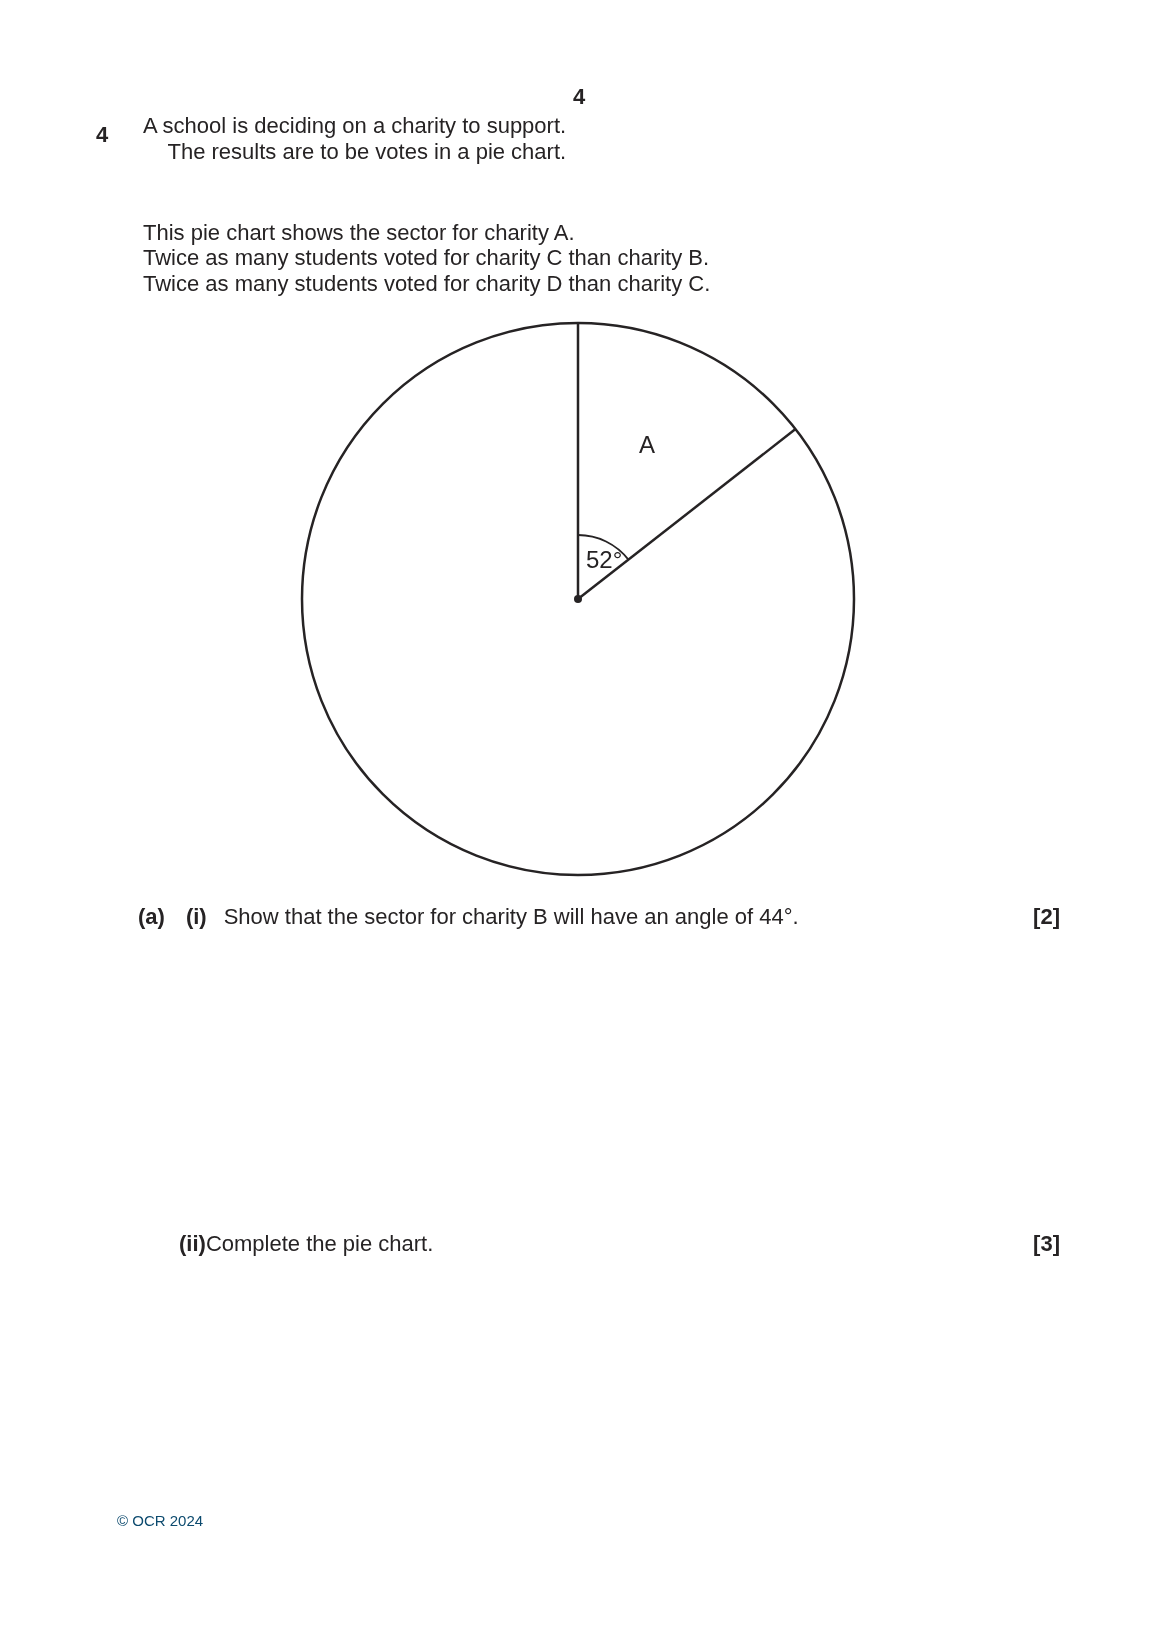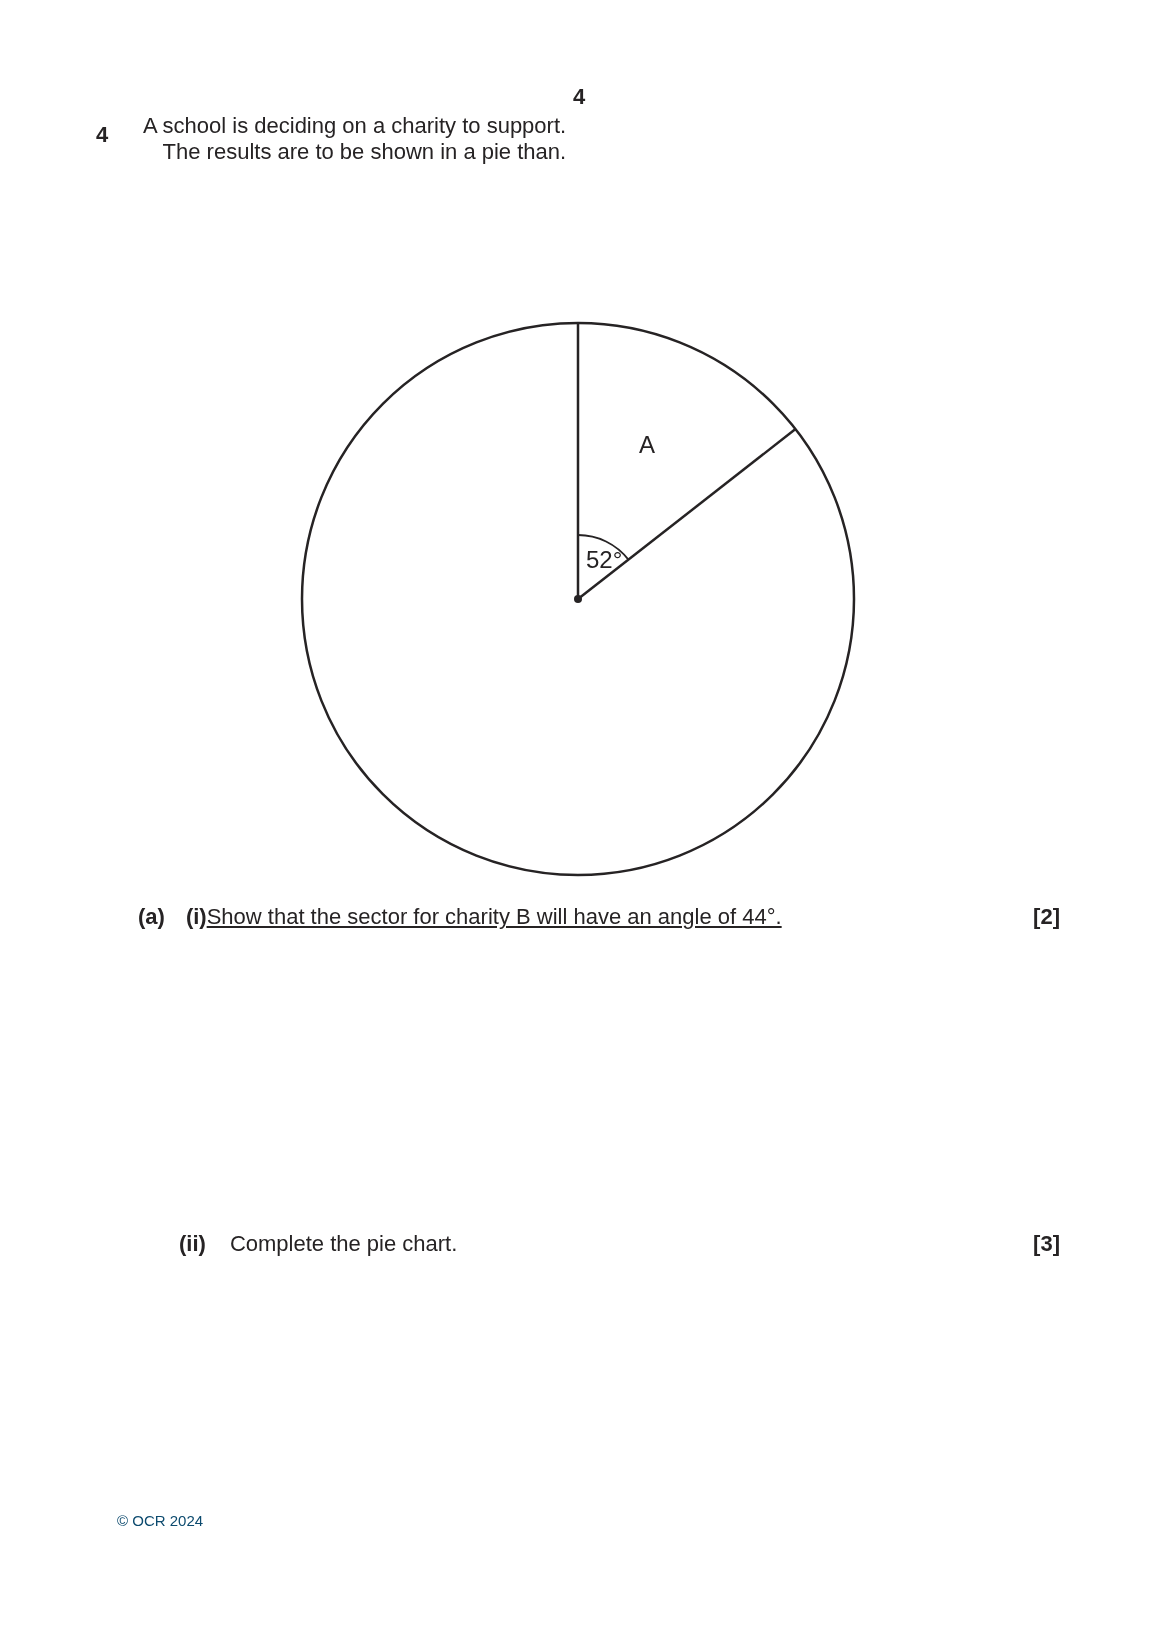--- a/index.html
+++ b/index.html
@@ -16,45 +16,50 @@
   .bold{font-weight:bold;}
   .page-num{top:84px;left:0;width:100%;text-align:center;font-size:22px;font-weight:bold;}
   .q-num{top:121.5px;left:96px;}
   .para1{top:113px;left:143px;text-align:right;}
   .para2{top:219.5px;left:143px;}
   .pie-svg{left:290px;top:311px;}
   .part-row{white-space:nowrap;}
   .row-ai{top:904px;left:138px;}
   .row-aii{top:1231px;left:179px;}
   .lbl-i{margin-left:21px;}
-  .txt-ai{text-decoration:underline;}
-  .txt-aii{margin-left:24px;}
+  .txt-ai{margin-left:17px;}
+  .txt-aii{}
   .marks{font-weight:bold;font-size:22px;line-height:25.5px;right:98px;}
   .marks-ai{top:904px;}
   .marks-aii{top:1231px;}
   .footer{top:1512px;left:117px;font-size:15px;line-height:18px;color:#0c4a6e;}
   svg text{
     font-family:"Liberation Sans","DejaVu Sans",sans-serif;
     fill:#262324;font-size:24px;
   }
 </style>
 </head>
 <body>
 
 <div class="page">
 
   <div class="abs page-num">4</div>
 
   <div class="abs body-text bold q-num">4</div>
 
   <div class="abs body-text para1">
     <div>A school is deciding on a charity to support.</div>
-    <div>The results are to be shown in a pie than.</div>
+    <div>The results are to be votes in a pie chart.</div>
   </div>
 
+  <div class="abs body-text para2">
+    <div>This pie chart shows the sector for charity A.</div>
+    <div>Twice as many students voted for charity C than charity B.</div>
+    <div>Twice as many students voted for charity D than charity C.</div>
+  </div>
 
   <svg class="abs pie-svg" width="576" height="576" viewBox="0 0 576 576">
     <circle cx="288" cy="288" r="276" fill="none" stroke="#262324" stroke-width="2.5"></circle>
     <line x1="288" y1="288" x2="288" y2="12" stroke="#262324" stroke-width="2.5"></line>
     <line x1="288" y1="288" x2="505.5" y2="118.1" stroke="#262324" stroke-width="2.5"></line>
     <path d="M 288 224 A 64 64 0 0 1 338.4 248.6" fill="none" stroke="#262324" stroke-width="1.8"></path>
     <circle cx="288" cy="288" r="4" fill="#262324"></circle>
     <text x="357" y="142" text-anchor="middle">A</text>
     <text x="296" y="257">52°</text>
   </svg>

